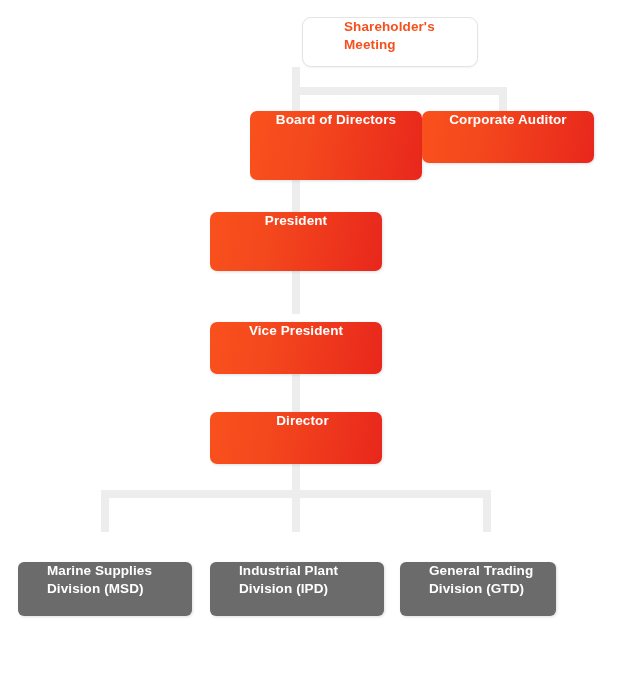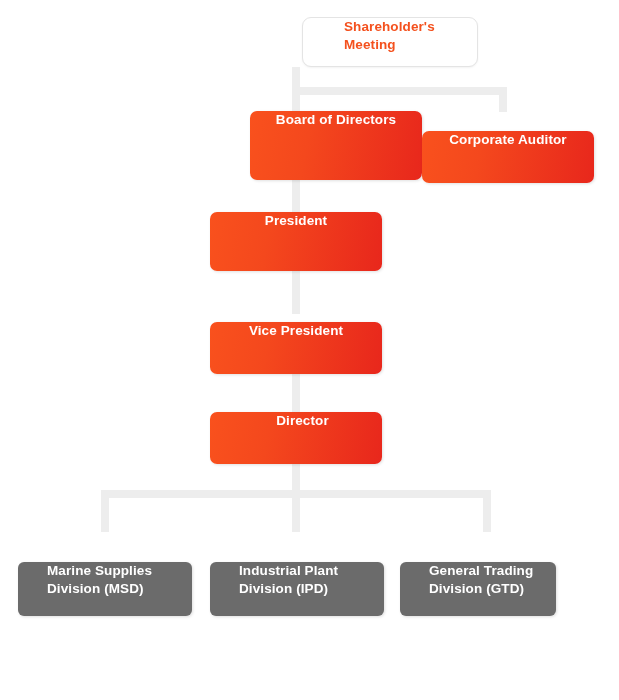--- a/index.html
+++ b/index.html
@@ -118,21 +118,21 @@
 
   <div class="node node-top" style="left:302px; top:17px; width:176px; height:50px;">
     <span class="label">Shareholder's
 Meeting</span>
   </div>
 
   <div class="node node-red" style="left:210px; top:111px; width:172px; height:69px;margin-left:40px;">
     <span class="label">Board of Directors</span>
   </div>
 
-  <div class="node node-red" style="left:422px; top:111px; width:172px; height:52px;margin-top:20px;">
+  <div class="node node-red" style="left:422px; top:111px; width:172px; height:52px;">
     <span class="label">Corporate Auditor</span>
   </div>
 
   <div class="node node-red" style="left:210px; top:212px; width:172px; height:59px;">
     <span class="label">President</span>
   </div>
 
   <div class="node node-red" style="left:210px; top:322px; width:172px; height:52px;">
     <span class="label">Vice President</span>
   </div>

